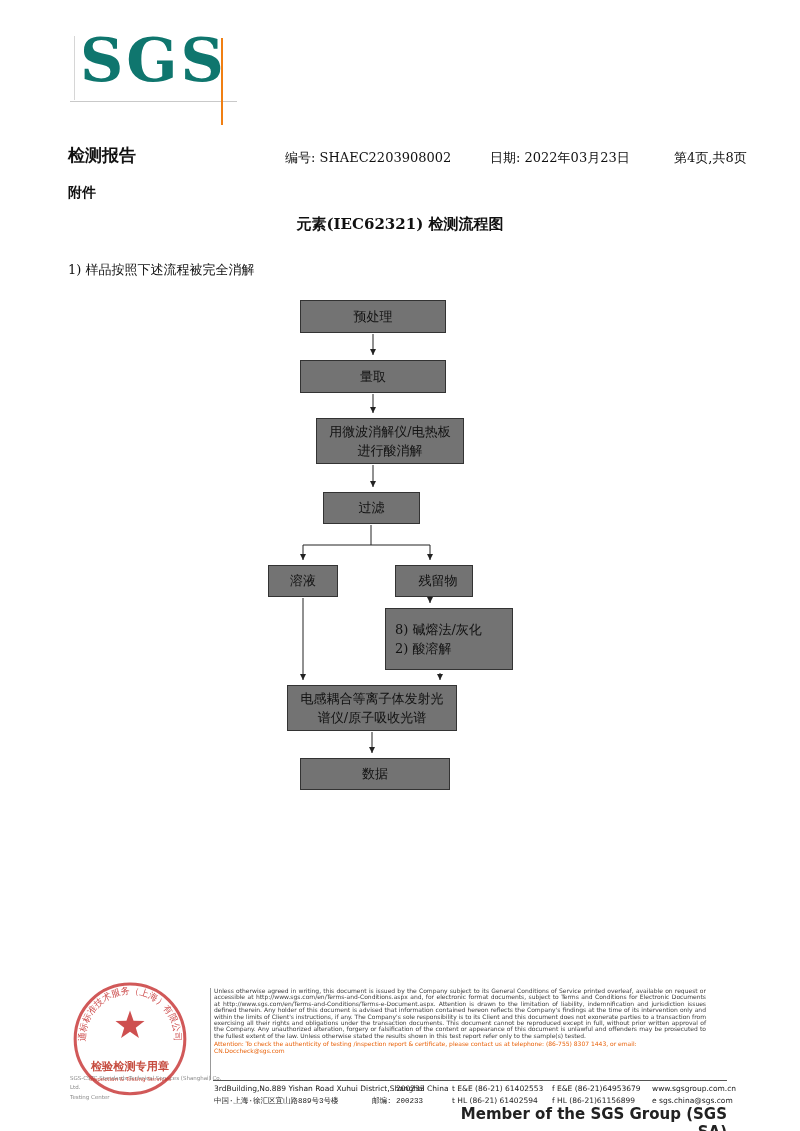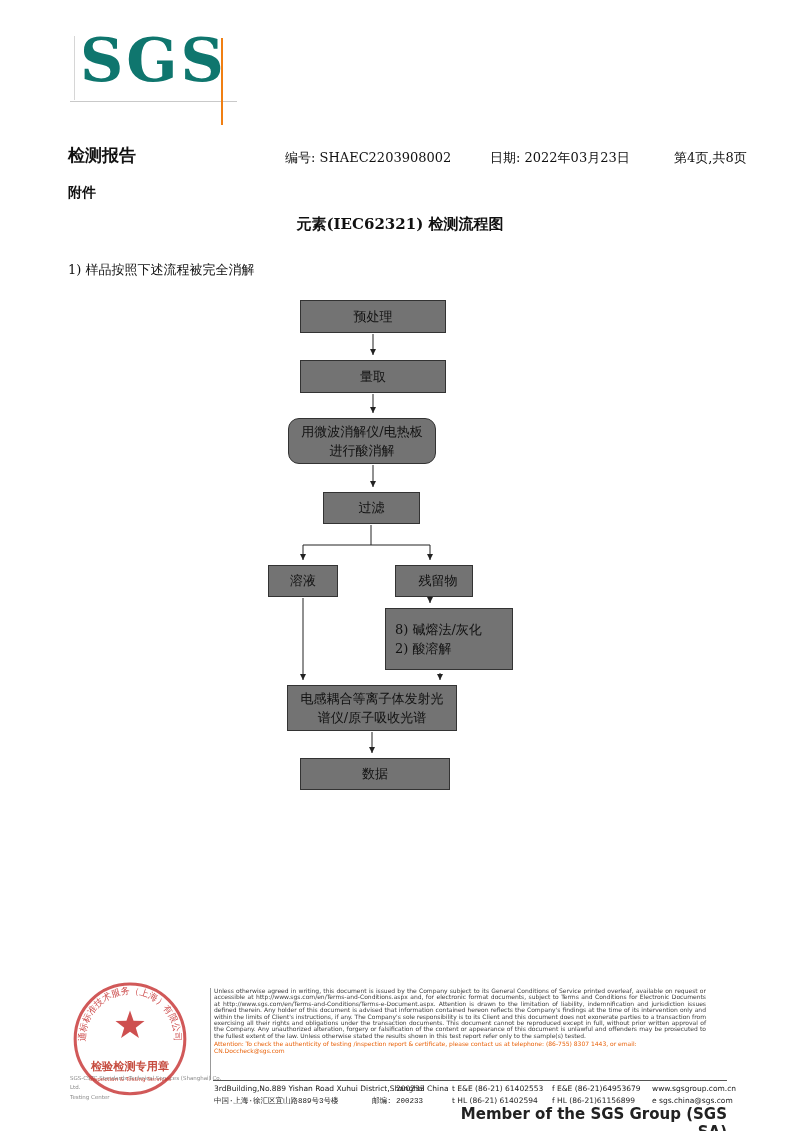--- a/index.html
+++ b/index.html
@@ -24,21 +24,21 @@
   .attachment { left:68px; top:184px; font-size:14px; font-weight:bold; }
   .section-title { left:0; top:215px; width:800px; text-align:center; font-size:15px; font-weight:bold; }
   .intro { left:68px; top:261px; font-size:13px; }
 
   
   .fbox { position:absolute; border:1px solid #333; background:#737373;
           display:flex; align-items:center; justify-content:center;
           text-align:center; font-size:13px; line-height:1.5; white-space:pre-line; }
   .fb1 { left:300px; top:300px; width:144px; height:31px; }
   .fb2 { left:300px; top:360px; width:144px; height:31px; }
-  .fb3 { left:288px; top:418px; width:146px; height:44px;border-radius:11px; }
+  .fb3 { left:316px; top:418px; width:146px; height:44px; }
   .fb4 { left:323px; top:492px; width:95px;  height:30px; }
   .fb5 { left:268px; top:565px; width:68px;  height:30px; }
   .fb6 { left:395px; top:565px; width:68px;  height:30px;padding-left:8px; }
   .fb7 { left:385px; top:608px; width:128px; height:62px;
          justify-content:flex-start; text-align:left; padding-left:9px; box-sizing:border-box; }
   .fb8 { left:287px; top:685px; width:168px; height:44px; }
   .fb9 { left:300px; top:758px; width:148px; height:30px; }
   .connectors { left:0; top:0; width:800px; height:1131px; pointer-events:none; }
 
   

